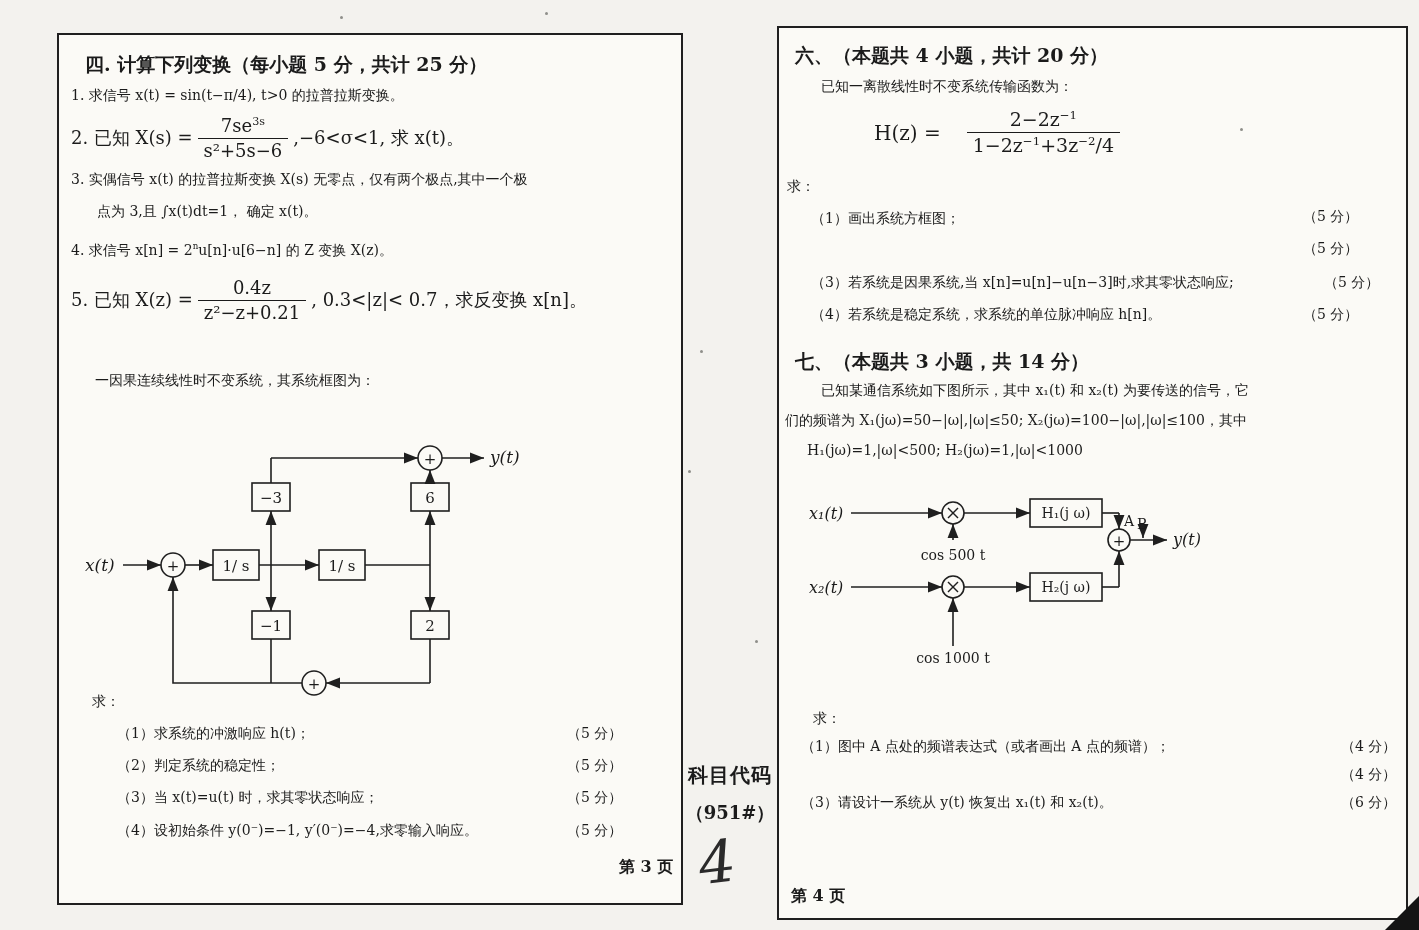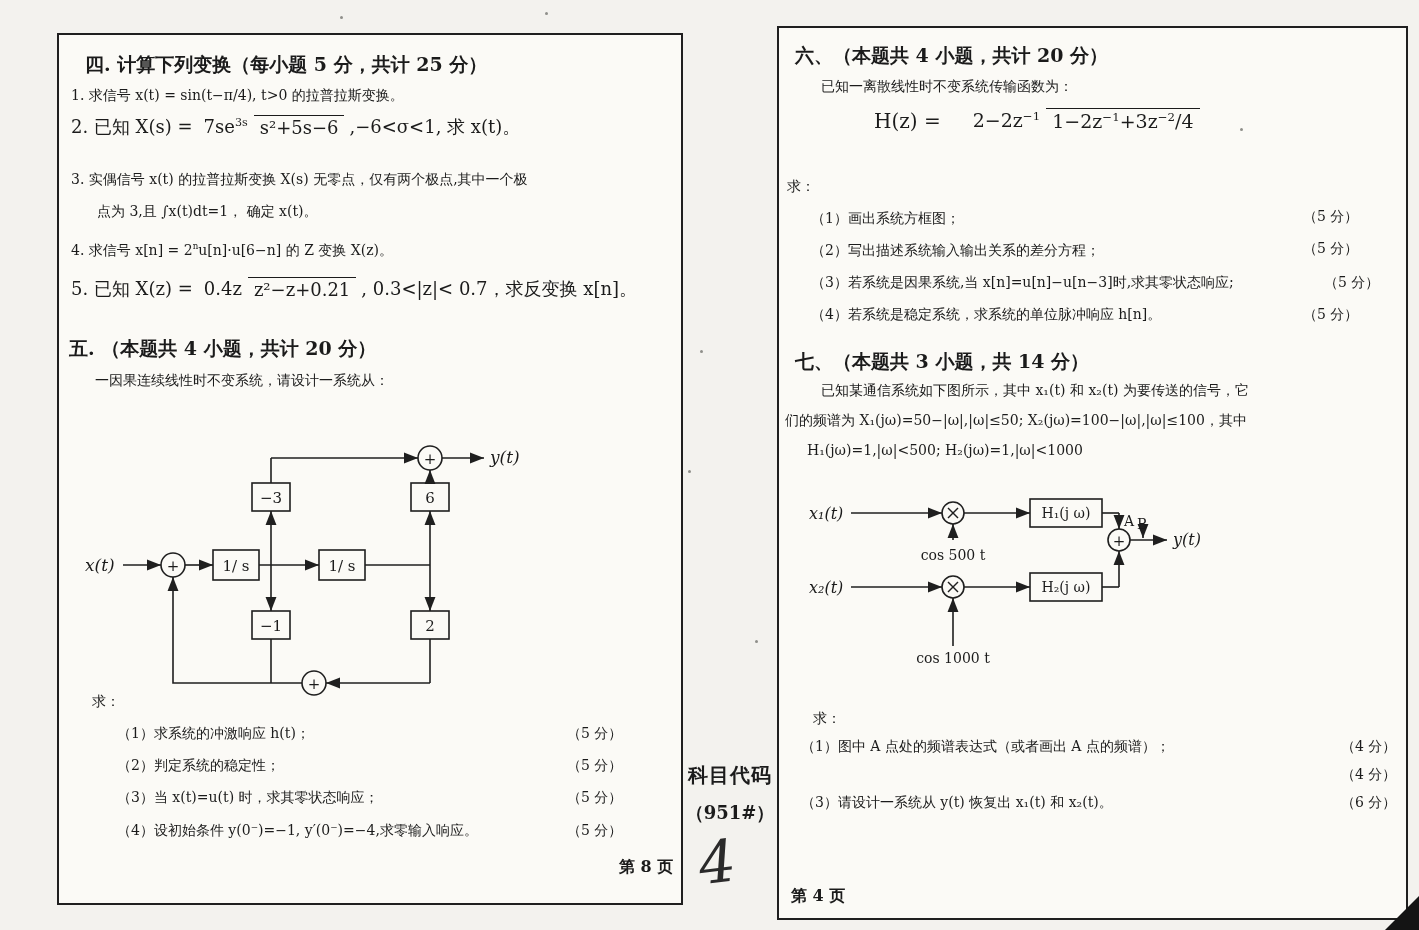--- a/index.html
+++ b/index.html
@@ -5,21 +5,21 @@
   html,body{margin:0;padding:0;background:#e9e8e4;}
   .scan{position:relative;width:1419px;height:930px;background:#f3f2ee;
         font-family:"DejaVu Serif","Liberation Serif",serif;color:#1b1b1b;overflow:hidden;}
   .page{position:absolute;background:#fbfaf6;border:2px solid #1f1f1f;}
   .page-left{left:57px;top:33px;width:622px;height:868px;}
   .page-right{left:777px;top:26px;width:627px;height:890px;}
   .t{position:absolute;white-space:nowrap;font-size:14px;line-height:1.25;}
   .title{font-size:19px;font-weight:bold;}
   .footer{font-size:16px;font-weight:bold;}
   .mrow{position:absolute;display:flex;align-items:center;white-space:nowrap;font-size:18px;}
-  .frac{display:inline-flex;flex-direction:row;align-items:center;line-height:1.2;margin:0 5px;}
+  .frac{display:inline-flex;flex-direction:column;align-items:center;line-height:1.2;margin:0 5px;}
   .fnum{padding:0 6px 1px;}
   .fden{border-top:1.5px solid #1b1b1b;padding:1px 6px 0;text-align:center;}
   sup{font-size:0.62em;}
   .formula{font-size:20px;}
   .formula .frac{font-size:19px;}
   .gutter{position:absolute;left:684px;top:762px;width:92px;text-align:center;}
   .code-label{font-weight:bold;font-size:20px;letter-spacing:1px;}
   .code-value{font-weight:bold;font-size:18px;margin-top:12px;}
   .hand4{position:absolute;left:700px;top:832px;width:60px;height:80px;
          font-size:58px;font-style:italic;font-weight:400;color:#2a2a2a;
@@ -59,22 +59,21 @@
 
     <div class="mrow" style="left:12px;top:242px;">
       <span>5. 已知 X(z) =</span>
       <span class="frac">
         <span class="fnum">0.4z</span>
         <span class="fden">z²−z+0.21</span>
       </span>
       <span>, 0.3&lt;|z|&lt; 0.7，求反变换 x[n]。</span>
     </div>
 
-    <div class="t title" style="left:10px;top:302px;">五. （本题共 4 小题，共计 20 分）</div>
-    <div class="t" style="left:36px;top:337px;">一因果连续线性时不变系统，请设计一系统从：</div>
+    <div class="t" style="left:36px;top:337px;">一因果连续线性时不变系统，其系统框图为：</div>
 
     <svg class="dia5" style="position:absolute;left:12px;top:398px;" width="600" height="270" viewBox="0 0 600 270">
       <defs>
         <marker id="arr5" markerWidth="9" markerHeight="7" refX="9" refY="3.5" orient="auto">
           <path d="M0,0L9,3.5L0,7Z" fill="#1f1f1f"></path>
         </marker>
       </defs>
       <g stroke="#1f1f1f" stroke-width="1.6" fill="none">
         <line x1="52" y1="132" x2="90" y2="132" marker-end="url(#arr5)"></line>
         <line x1="114" y1="132" x2="142" y2="132" marker-end="url(#arr5)"></line>
@@ -140,21 +139,21 @@
 
     <div class="t" style="left:58px;top:690px;">（1）求系统的冲激响应 h(t)；</div>
     <div class="t" style="left:508px;top:690px;">（5 分）</div>
     <div class="t" style="left:58px;top:722px;">（2）判定系统的稳定性；</div>
     <div class="t" style="left:508px;top:722px;">（5 分）</div>
     <div class="t" style="left:58px;top:754px;">（3）当 x(t)=u(t) 时，求其零状态响应；</div>
     <div class="t" style="left:508px;top:754px;">（5 分）</div>
     <div class="t" style="left:58px;top:787px;">（4）设初始条件 y(0⁻)=−1, y′(0⁻)=−4,求零输入响应。</div>
     <div class="t" style="left:508px;top:787px;">（5 分）</div>
 
-    <div class="t footer" style="left:560px;top:822px;">第 8 页</div>
+    <div class="t footer" style="left:560px;top:822px;">第 3 页</div>
   </div>
 
   <div class="gutter">
     <div class="code-label">科目代码</div>
     <div class="code-value">（951#）</div>
   </div>
   <div class="hand4">4</div>
 
   <div class="page page-right">
 
@@ -166,21 +165,20 @@
       <span class="frac">
         <span class="fnum"><span>2−2z</span><sup>−1</sup></span>
         <span class="fden"><span>1−2z</span><sup>−1</sup><span>+3z</span><sup>−2</sup><span>/4</span></span>
       </span>
     </div>
 
     <div class="t" style="left:8px;top:150px;">求：</div>
 
     <div class="t" style="left:32px;top:182px;">（1）画出系统方框图；</div>
     <div class="t" style="left:524px;top:180px;">（5 分）</div>
-    <div class="t" style="left:32px;top:214px;">（2）写出描述系统输入输出关系的差分方程；</div>
     <div class="t" style="left:524px;top:212px;">（5 分）</div>
     <div class="t" style="left:32px;top:246px;">（3）若系统是因果系统,当 x[n]=u[n]−u[n−3]时,求其零状态响应;</div>
     <div class="t" style="left:545px;top:246px;">（5 分）</div>
     <div class="t" style="left:32px;top:278px;">（4）若系统是稳定系统，求系统的单位脉冲响应 h[n]。</div>
     <div class="t" style="left:524px;top:278px;">（5 分）</div>
 
     <div class="t title" style="left:16px;top:322px;">七、（本题共 3 小题，共 14 分）</div>
     <div class="t" style="left:42px;top:354px;">已知某通信系统如下图所示，其中 x₁(t) 和 x₂(t) 为要传送的信号，它</div>
     <div class="t" style="left:6px;top:384px;">们的频谱为 X₁(jω)=50−|ω|,|ω|≤50; X₂(jω)=100−|ω|,|ω|≤100，其中</div>
     <div class="t" style="left:28px;top:414px;">H₁(jω)=1,|ω|&lt;500;  H₂(jω)=1,|ω|&lt;1000</div>

